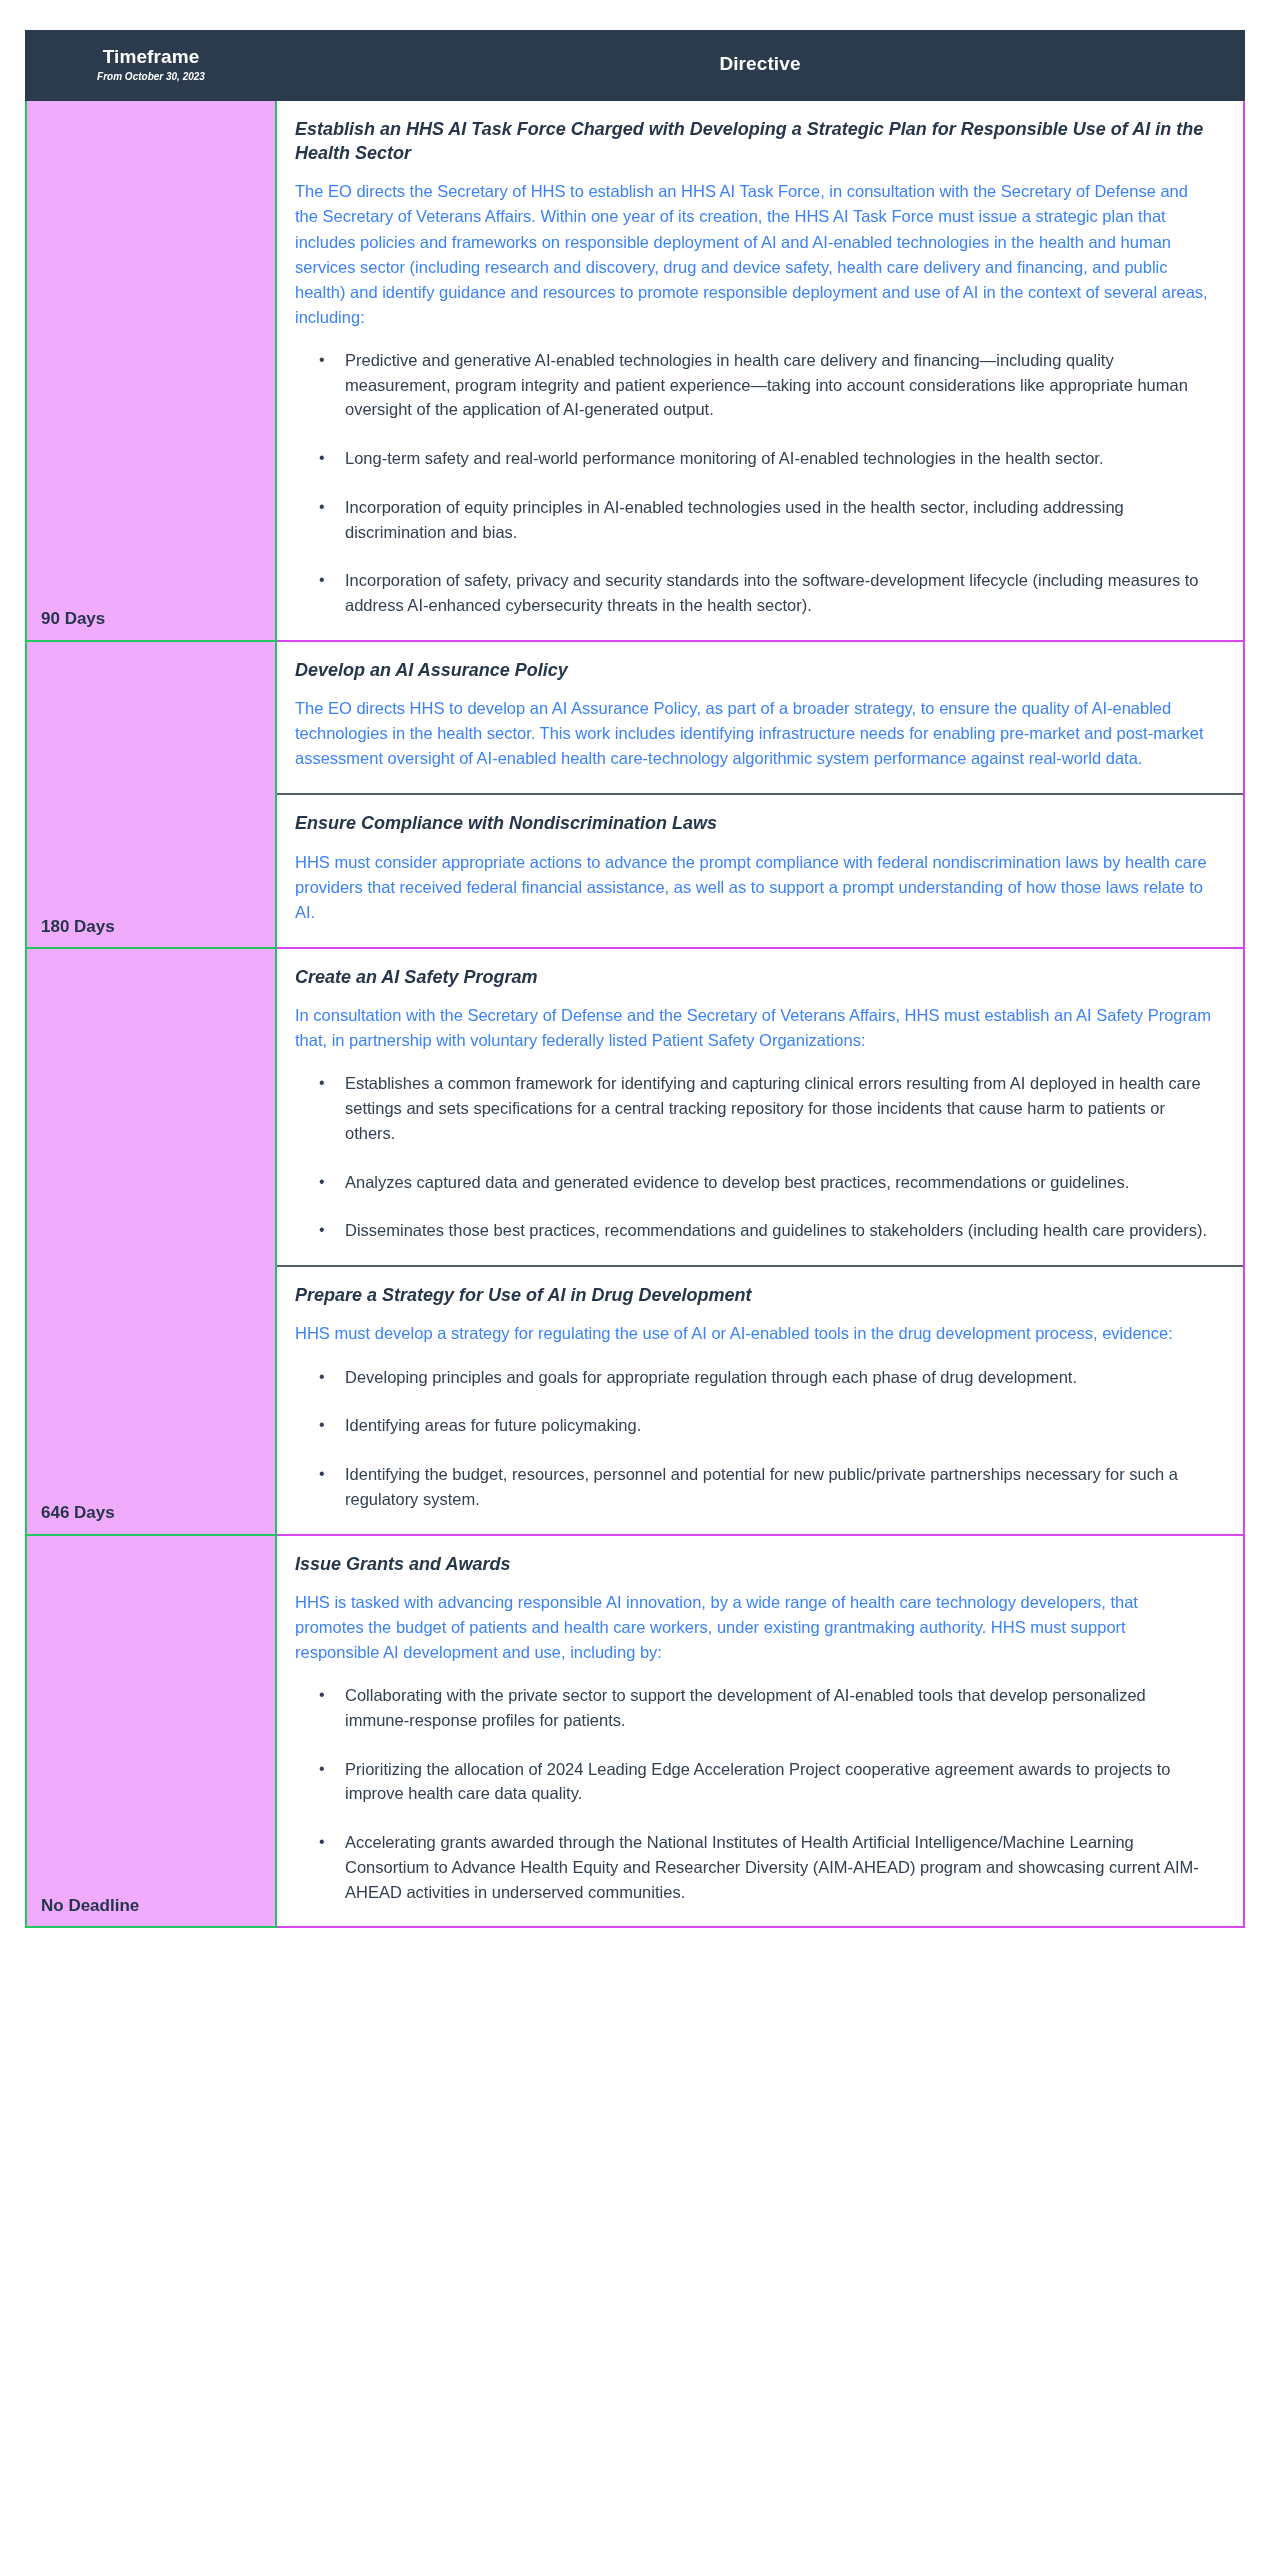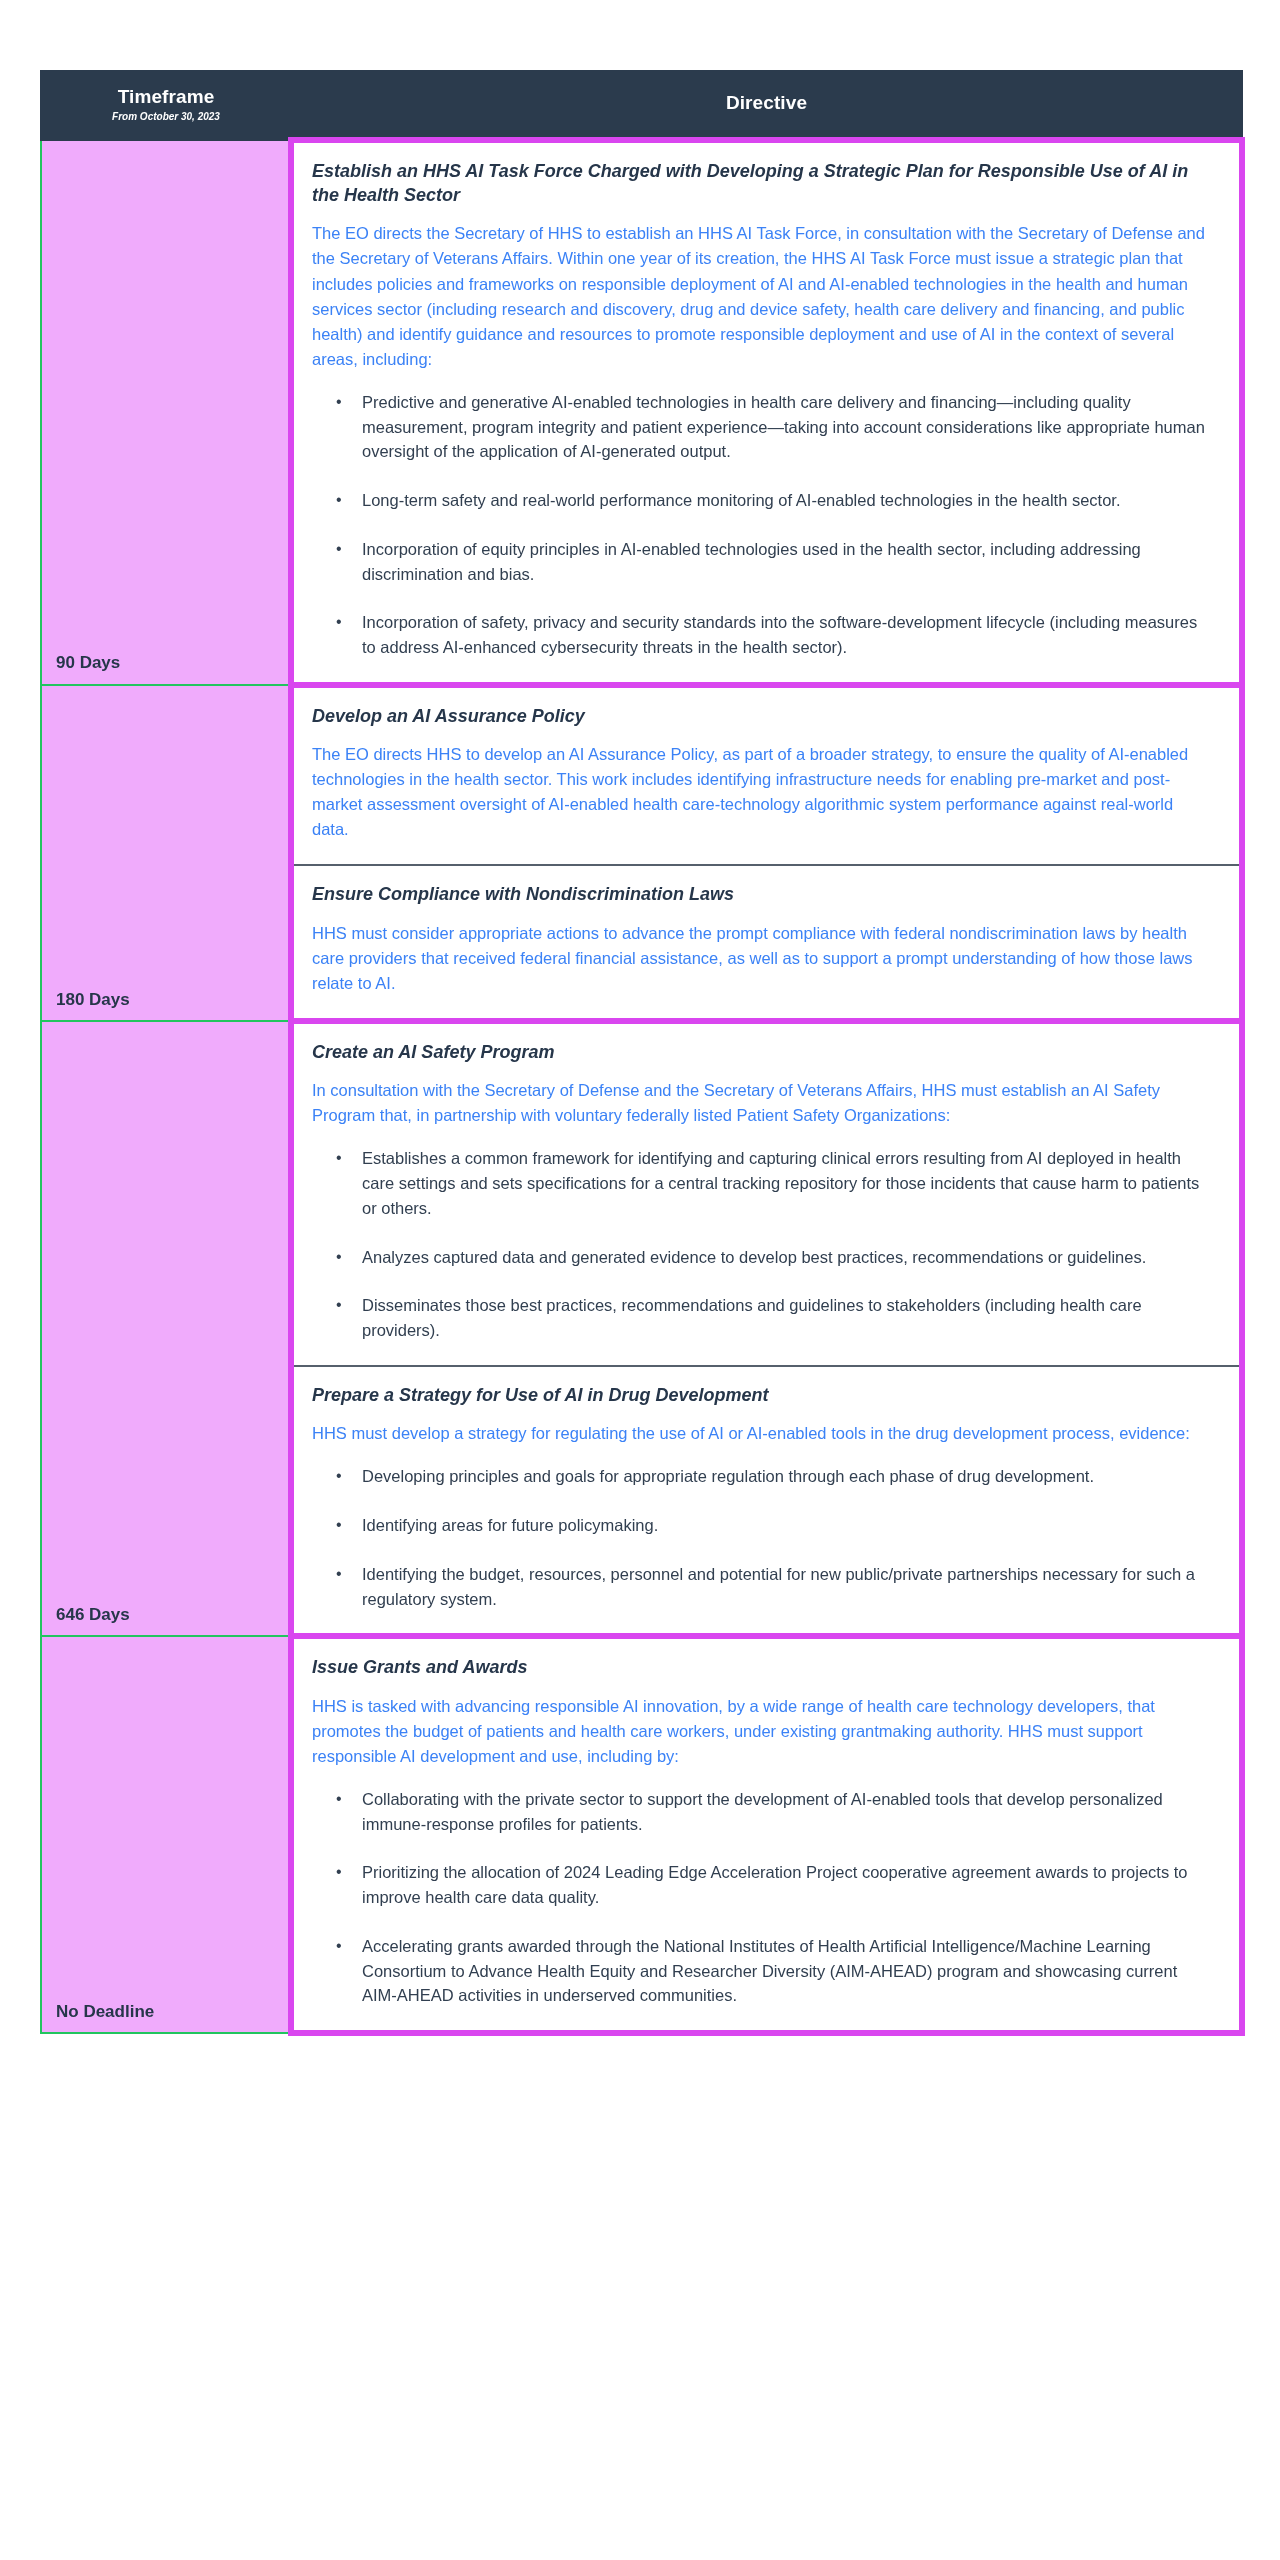--- a/index.html
+++ b/index.html
@@ -9,23 +9,22 @@
   }
   body {
     width: 1280px;
     font-family: "Liberation Sans", sans-serif;
     color: #2b3a4a;
     -webkit-font-smoothing: antialiased;
   }
   .page {
     width: 1280px;
     box-sizing: border-box;
-    padding: 30px 35px 40px 40px;
+    padding: 30px 35px 40px 25px;
     background: #ffffff;
-    margin-top: 40px;
   }
   table.directive-table {
     width: 100%;
     border-collapse: collapse;
     table-layout: fixed;
     border: 2px solid #56606c;
   }
   col.col-timeframe { width: 250px; }
   col.col-directive { width: auto; }
 
@@ -62,21 +61,21 @@
     background: #f0abfc;
   }
   .tf-label {
     font-size: 17px;
     font-weight: bold;
     color: #26364a;
     line-height: 1.2;
     white-space: nowrap;
   }
   td.dir-cell {
-    border: 6px solid #d946ef;
+    border: 2px solid #d946ef;
     vertical-align: top;
     padding: 0;
     background: #ffffff;
   }
 
   
   .dir-block {
     padding: 16px 32px 18px 18px;
   }
   .dir-block + .dir-block {

